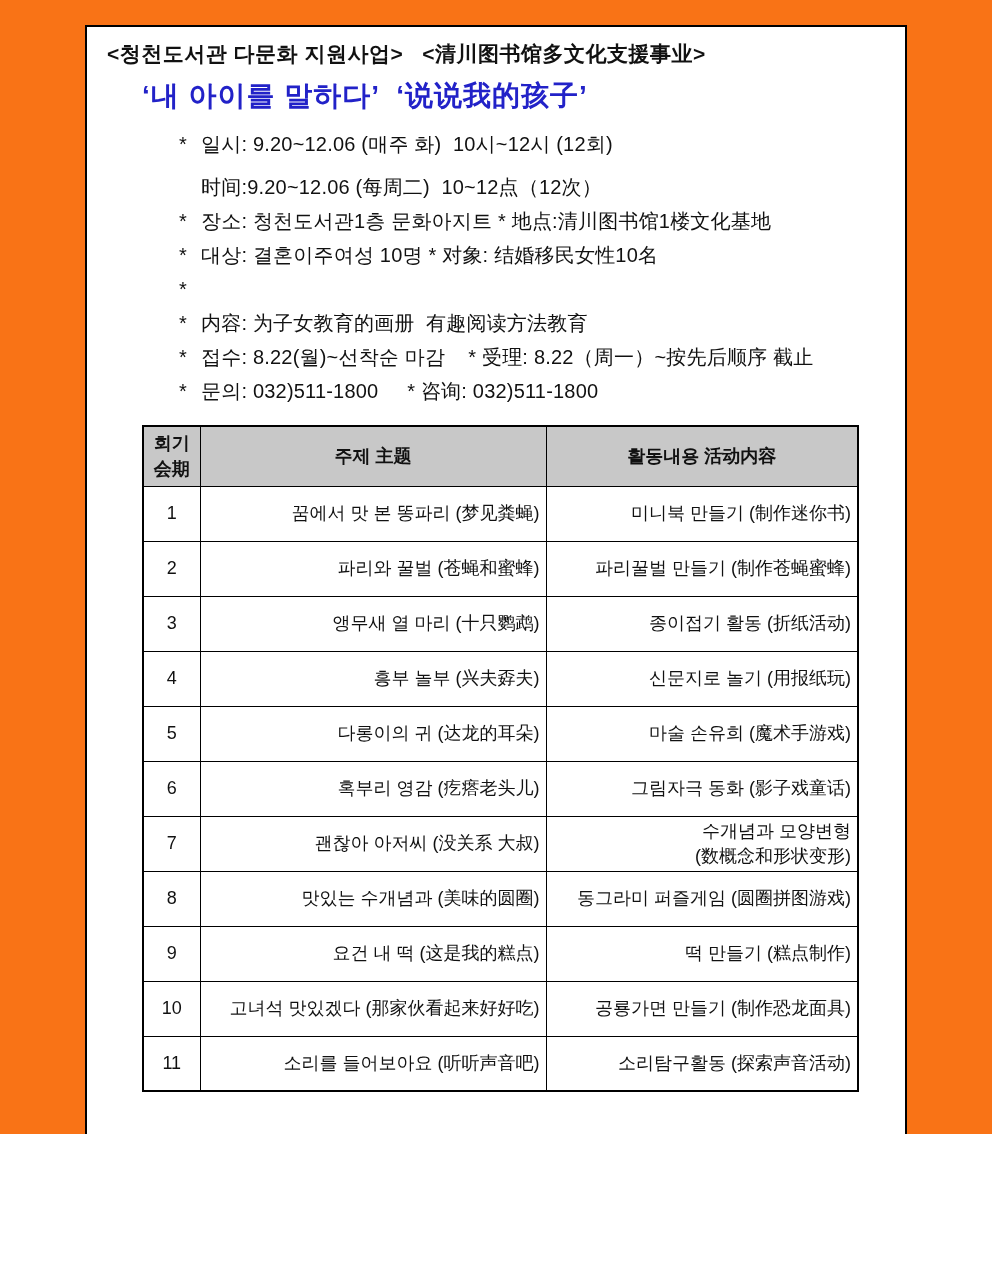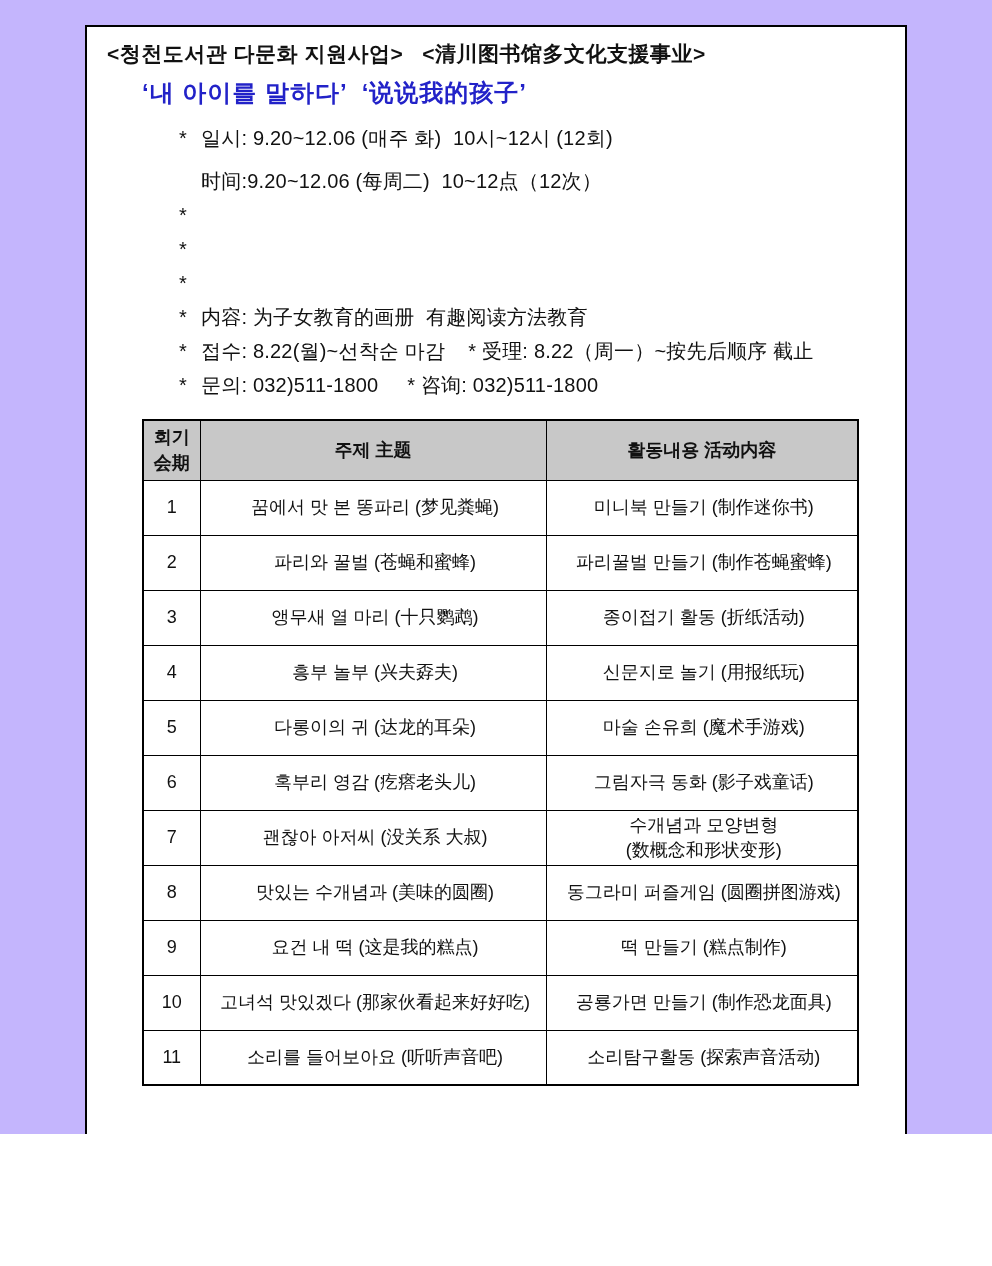--- a/index.html
+++ b/index.html
@@ -4,21 +4,21 @@
 <style>
   * { margin: 0; padding: 0; box-sizing: border-box; }
   body {
     font-family: "Liberation Sans", "DejaVu Sans", sans-serif;
     background: #ffffff;
   }
   .page {
     position: relative;
     width: 992px;
     height: 1134px;
-    background: #c4b5fd;
+    background: #f97316;
     overflow: hidden;
   }
   .frame {
     position: absolute;
     left: 85px;
     top: 25px;
     width: 822px;
     height: 1215px;
     border: 2px solid #000000;
     background: #ffffff;
@@ -26,21 +26,21 @@
   .program-header {
     margin: 13px 0 0 20px;
     font-size: 21px;
     font-weight: bold;
     color: #111111;
     white-space: pre-wrap;
     letter-spacing: 0.5px;
   }
   .page-title {
     margin: 9px 0 0 55px;
-    font-size: 24px;
+    font-size: 28px;
     font-weight: bold;
     color: #2222c8;
     white-space: pre-wrap;
     letter-spacing: 1px;
   }
   .info-list {
     margin: 12px 0 0 92px;
     width: 720px;
   }
   .info-line {
@@ -81,21 +81,21 @@
     background: #c8c8c8;
     font-weight: bold;
     height: 60px;
     text-align: center;
     line-height: 26px;
   }
   table.schedule tbody tr { height: 55px; }
   table.schedule td.col-no { text-align: center; }
   table.schedule td.col-topic,
   table.schedule td.col-activity {
-    text-align: center;
+    text-align: right;
     padding-left: 10px;
     padding-right: 6px;
     white-space: pre-line;
     line-height: 25px;
   }
 </style>
 </head>
 <body>
 
 <div class="page">
@@ -109,23 +109,25 @@
       <div class="info-line">
         <span class="info-bullet">*</span>
         <span class="info-text">일시: 9.20~12.06 (매주 화)  10시~12시 (12회)</span>
       </div>
       <div class="info-line extra-gap">
         <span class="info-bullet"></span>
         <span class="info-text">时间:9.20~12.06 (每周二)  10~12点（12次）</span>
       </div>
       <div class="info-line">
         <span class="info-bullet">*</span>
-      </div>
-      <div class="info-line">
-        <span class="info-bullet">*</span>
+        <span class="info-text">장소: 청천도서관1층 문화아지트 * 地点:清川图书馆1楼文化基地</span>
+      </div>
+      <div class="info-line">
+        <span class="info-bullet">*</span>
+        <span class="info-text">대상: 결혼이주여성 10명 * 对象: 结婚移民女性10名</span>
       </div>
       <div class="info-line">
         <span class="info-bullet">*</span>
       </div>
       <div class="info-line">
         <span class="info-bullet">*</span>
         <span class="info-text">内容: 为子女教育的画册  有趣阅读方法教育</span>
       </div>
       <div class="info-line">
         <span class="info-bullet">*</span>

